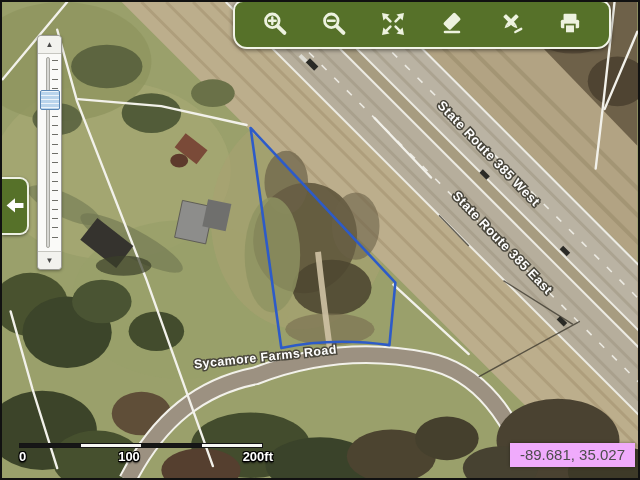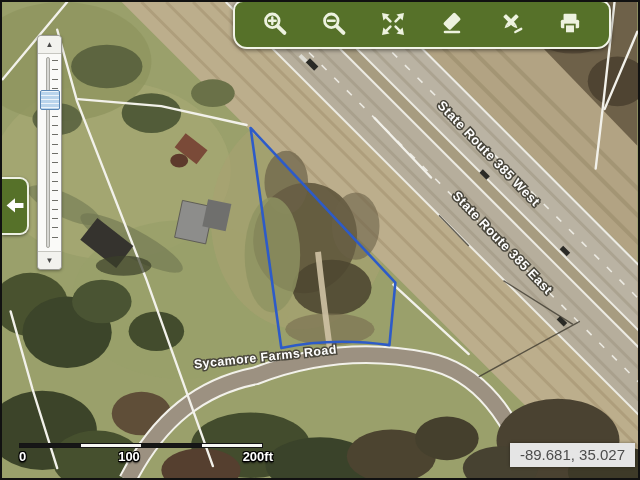--- a/index.html
+++ b/index.html
@@ -76,21 +76,21 @@
   .seg-light{background:#f7f7f4;}
   .scale-label{
     position:absolute;top:6px;color:#fff;font-size:13px;font-weight:bold;
     text-shadow:-1px -1px 0 #000,1px -1px 0 #000,-1px 1px 0 #000,1px 1px 0 #000,0 2px 2px #000;
   }
   #scale-label-0{left:0;}
   #scale-label-mid{left:110px;transform:translateX(-50%);}
   #scale-label-end{right:-8px;margin-left:44px;}
   
   #coord-box{
-    position:absolute;right:3px;bottom:11px;background:#e5e5e5;
+    position:absolute;right:3px;bottom:11px;background:#f0abfc;
     color:#4d4d4d;font-size:15px;padding:3px 10px 4px 10px;
     box-shadow:0 0 3px rgba(0,0,0,.4);white-space:nowrap;
   }
 </style>
 </head>
 <body>
 
 <div id="app">
 
   <svg id="map-svg" viewBox="0 0 640 480">

